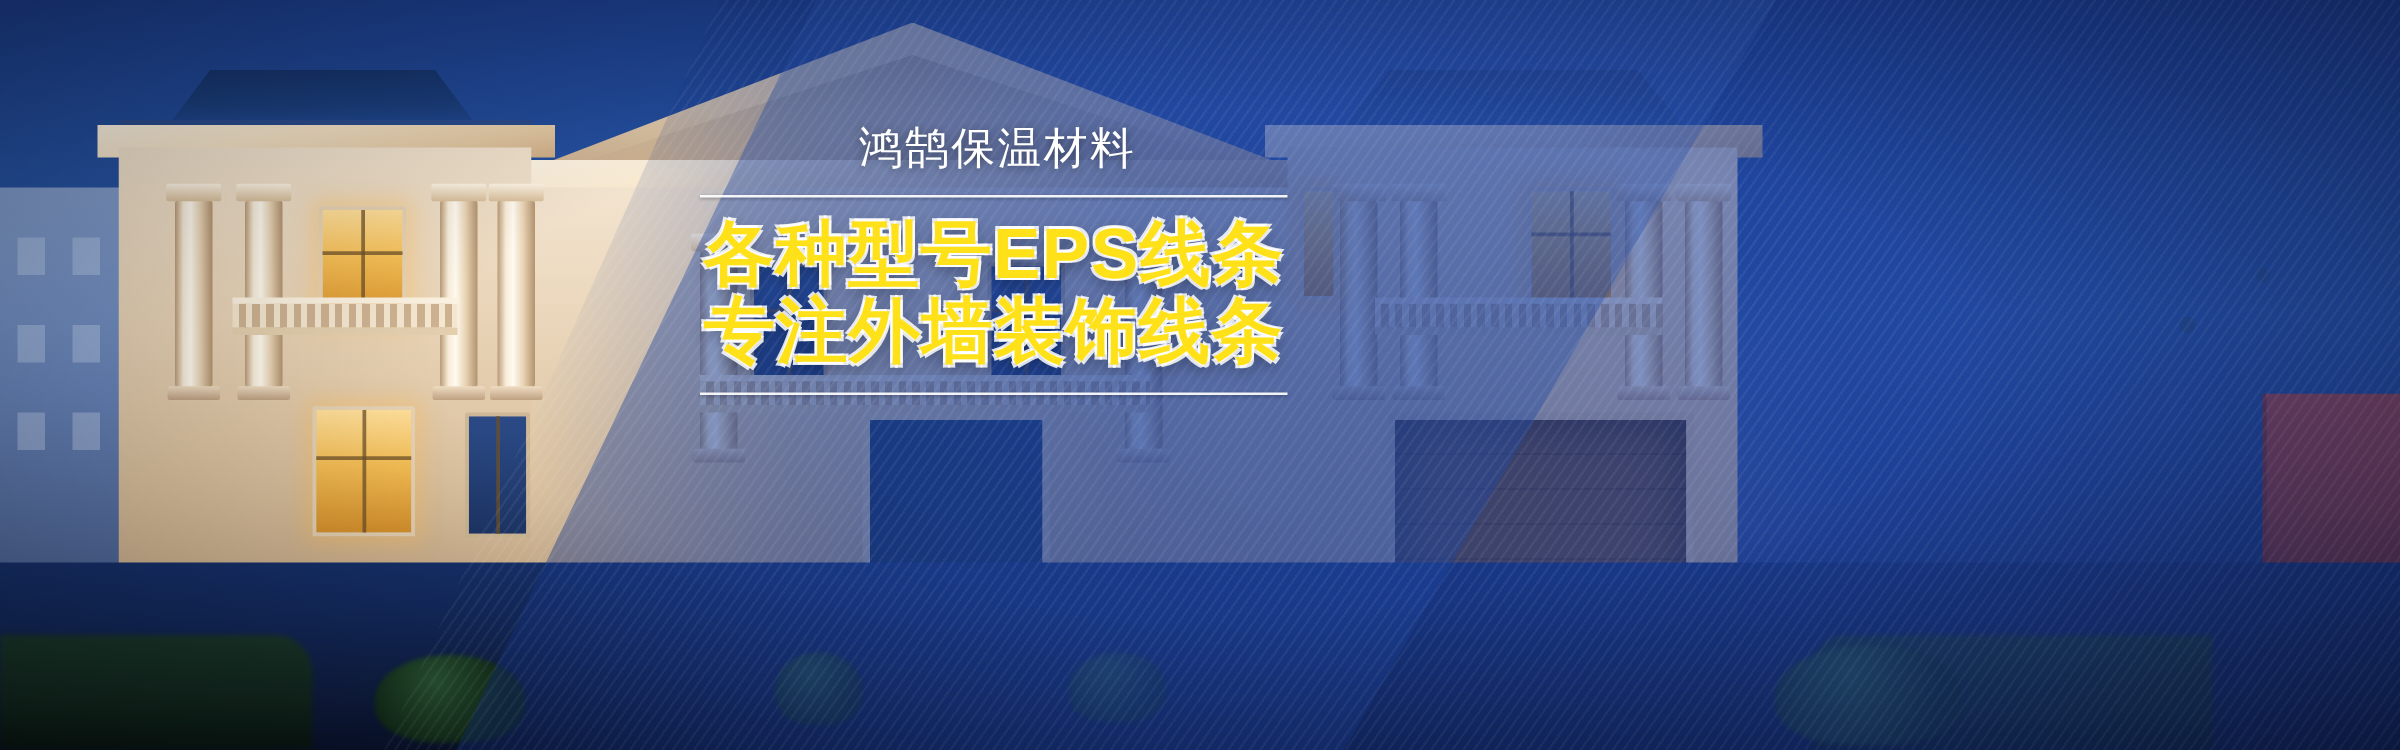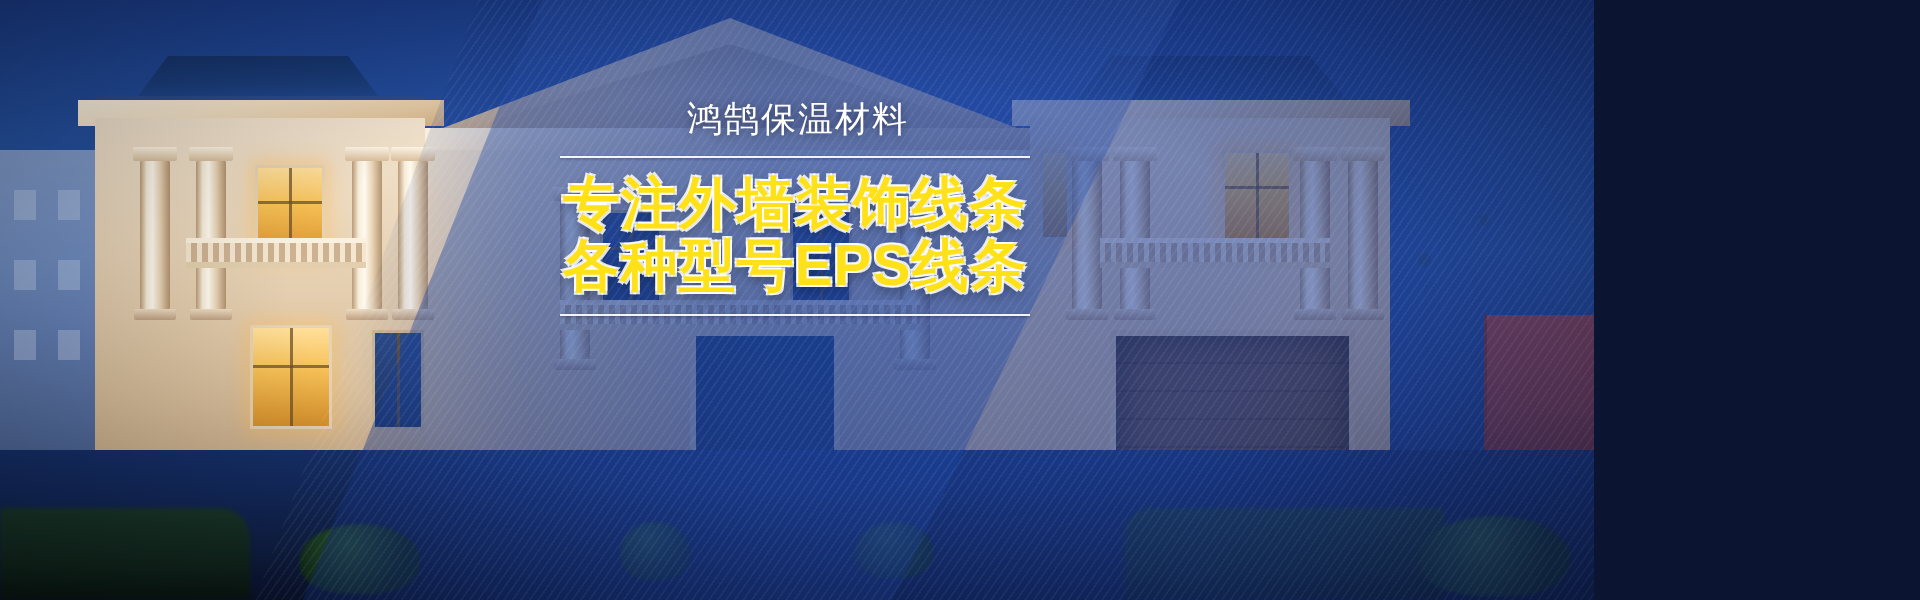--- a/index.html
+++ b/index.html
@@ -1,21 +1,21 @@
 <!DOCTYPE html>
 <html lang="zh"><head>
 <meta charset="utf-8">
 <title>Banner</title>
 <style>
   html,body{margin:0;padding:0;background:#0b1430;}
   *{box-sizing:border-box;}
 
   .banner{
     position:relative;
-    width:1594px;height:600px;
+    width:1920px;height:600px;
     overflow:hidden;
     font-family:"Liberation Sans","DejaVu Sans",sans-serif;
     background:#10255c;
   }
 
   
   .sky{
     position:absolute;inset:0;
     background:
       radial-gradient(1100px 500px at 52% 58%, rgba(120,150,215,.55) 0%, rgba(45,75,160,.25) 45%, rgba(10,25,75,0) 72%),
@@ -312,18 +312,18 @@
   </div>
 
   <div class="overlay"></div>
   <div class="overlay2"></div>
   <div class="hatch"></div>
   <div class="vignette"></div>
 
   <div class="content">
     <div class="sub-title">鸿鹄保温材料</div>
     <div class="rule"></div>
+    <h1 class="headline">各种型号EPS线条</h1>
     <h1 class="headline">专注外墙装饰线条</h1>
-    <h1 class="headline">各种型号EPS线条</h1>
     <div class="rule bottom"></div>
   </div>
 
 </div>
 
 </body></html>

